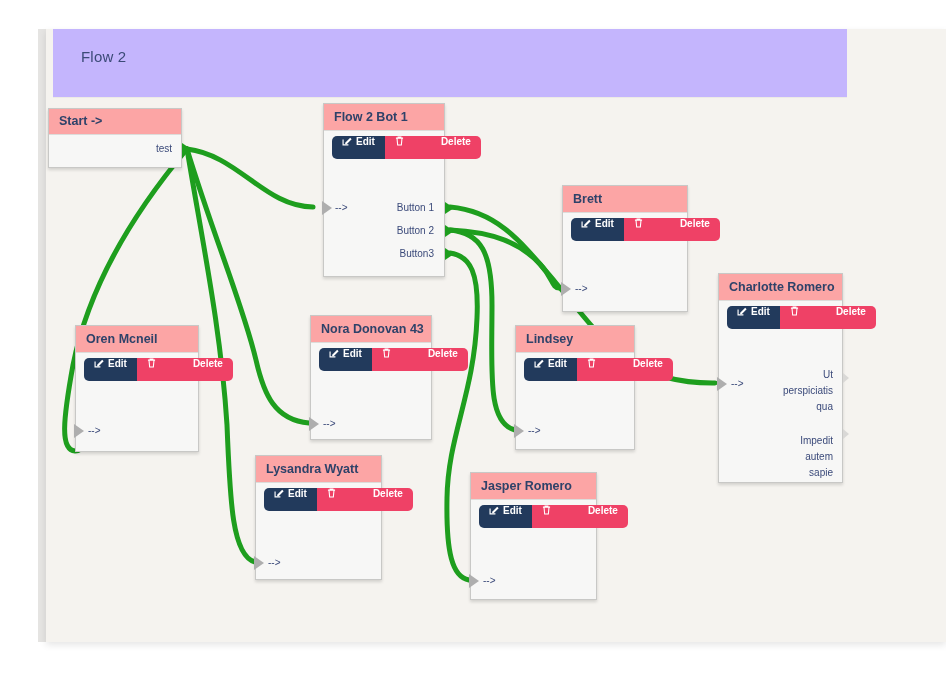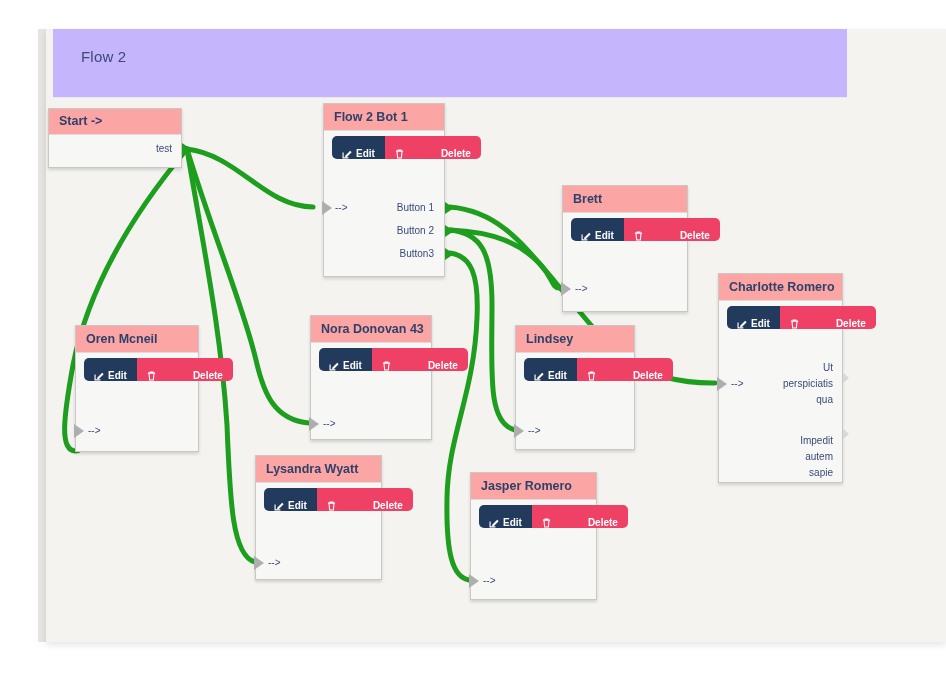--- a/index.html
+++ b/index.html
@@ -21,21 +21,21 @@
 
   .node { position:absolute; background:#f7f7f6; border:1px solid #c8c8c6;
           box-shadow:0 2px 3px rgba(0,0,0,.14); z-index:2; }
   .node-header { height:27px; line-height:26px; padding-left:10px;
                  background:#fca5a5; border-bottom:1px solid #dddcda;
                  font-size:12.5px; font-weight:bold; color:#2e4269;
                  white-space:nowrap; overflow:hidden; }
   .node-header.small { height:26px; line-height:25px; }
 
   .btn-row { position:absolute; left:8px; top:32px; display:flex; }
-  .btn { display:flex; align-items:flex-end; gap:4px; height:23px; padding:0 10px;
+  .btn { display:flex; align-items:flex-start; gap:4px; height:23px; padding:0 10px;
          font-size:10px; font-weight:bold; color:#ffffff; cursor:pointer; }
   .btn svg { display:block; }
   .btn-edit { background:#223a5c; border-radius:5px 0 0 5px; }
   .btn-delete { background:#ef4166; border-radius:0 5px 5px 0;gap:37px; }
 
   .lbl { position:absolute; font-size:10px; color:#3b4a7a; white-space:nowrap; }
   .lbl.right { text-align:right; }
   .multiline { white-space:pre-line; line-height:16px; }
 
   .ep { position:absolute; width:0; height:0; z-index:3; }
@@ -133,21 +133,21 @@
         <span>Edit</span>
       </div>
       <div class="btn btn-delete">
         <svg width="9" height="10" viewBox="0 0 12 14">
             <path d="M1 3h10M4 3V1.5h4V3M2.5 3l.9 9.5h5.2L9.5 3" fill="none" stroke="#fff" stroke-width="1.5"></path>
           </svg>
         <span>Delete</span>
       </div>
     </div>
     <div class="lbl" style="left:12px; top:104px;">--&gt;</div>
-    <div class="lbl right multiline" style="right:9px; top:86px;">Ut
+    <div class="lbl right multiline" style="right:9px; top:93px;">Ut
 perspiciatis
 qua</div>
     <div class="lbl right multiline" style="right:9px; top:159px;">Impedit
 autem
 sapie</div>
     <div class="ep in" style="top:103px;"></div>
     <div class="ep stub" style="top:99px;"></div>
     <div class="ep stub" style="top:155px;"></div>
   </div>
 

